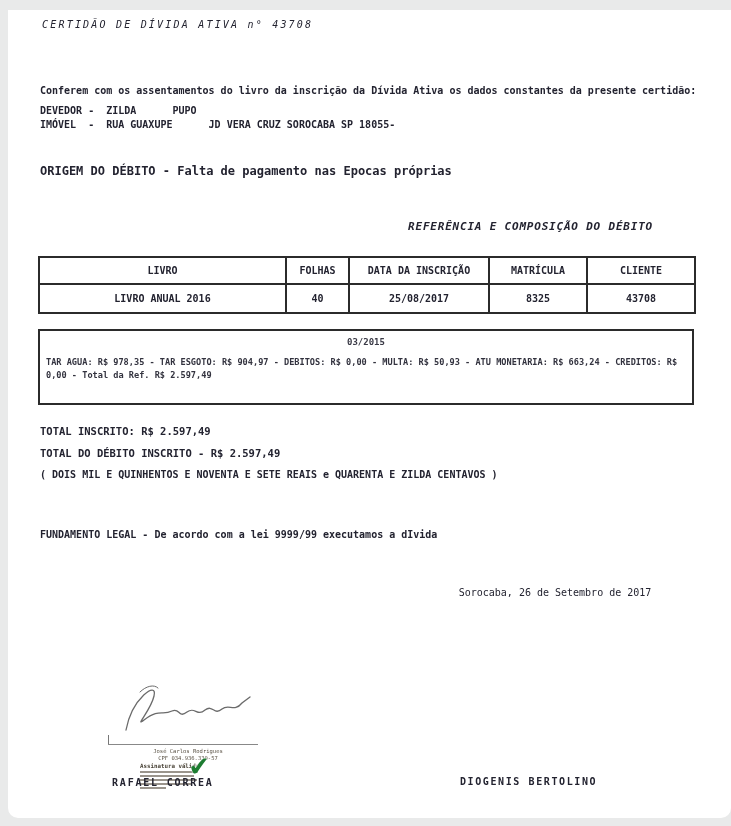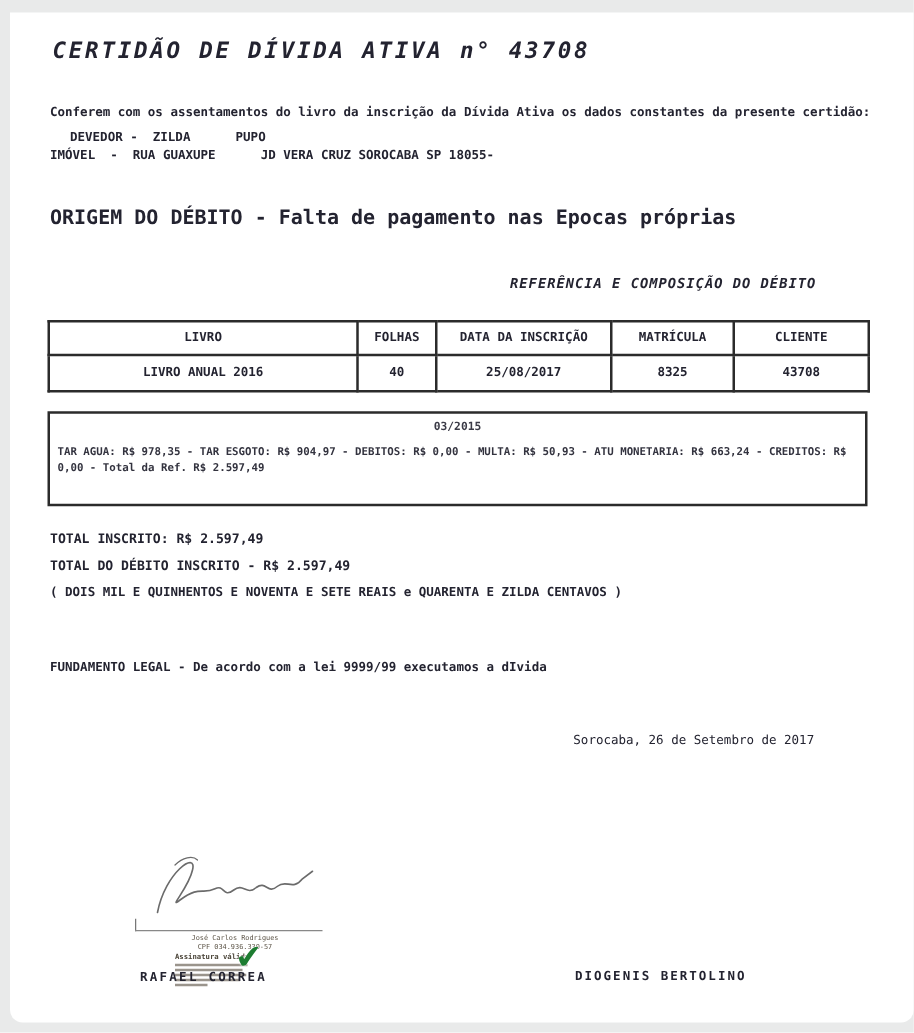--- a/index.html
+++ b/index.html
@@ -9,27 +9,27 @@
     font-family:"DejaVu Sans Mono","Liberation Mono",monospace;
     color:#232330;
   }
   .page{
     position:absolute;left:8px;top:10px;right:0;bottom:8px;
     background:#ffffff;border-radius:0 0 10px 10px;
   }
   .abs{position:absolute;white-space:pre;}
   .b{font-weight:bold;}
   .doc-title{
-    left:42px;top:30px;font-size:18px;font-weight:bold;font-style:italic;
+    left:42px;top:19px;font-size:10px;font-weight:normal;font-style:italic;
     letter-spacing:2.2px;
   }
   .intro{left:40px;top:85px;font-size:10px;}
-  .line-devedor{left:56px;top:105px;font-size:10px;text-align:right;}
+  .line-devedor{left:40px;top:105px;font-size:10px;text-align:right;}
   .line-imovel{left:40px;top:119px;font-size:10px;}
-  .line-origem{left:40px;top:164px;font-size:16px;}
+  .line-origem{left:40px;top:164px;font-size:12px;}
   .section-title{
     left:0;top:220px;width:653px;text-align:right;
     font-size:11px;font-weight:bold;font-style:italic;letter-spacing:0.8px;
   }
   table.debit{
     position:absolute;left:38px;top:256px;width:656px;
     border-collapse:collapse;table-layout:fixed;
   }
   table.debit th,table.debit td{
     border:2px solid #2b2b2b;text-align:center;

